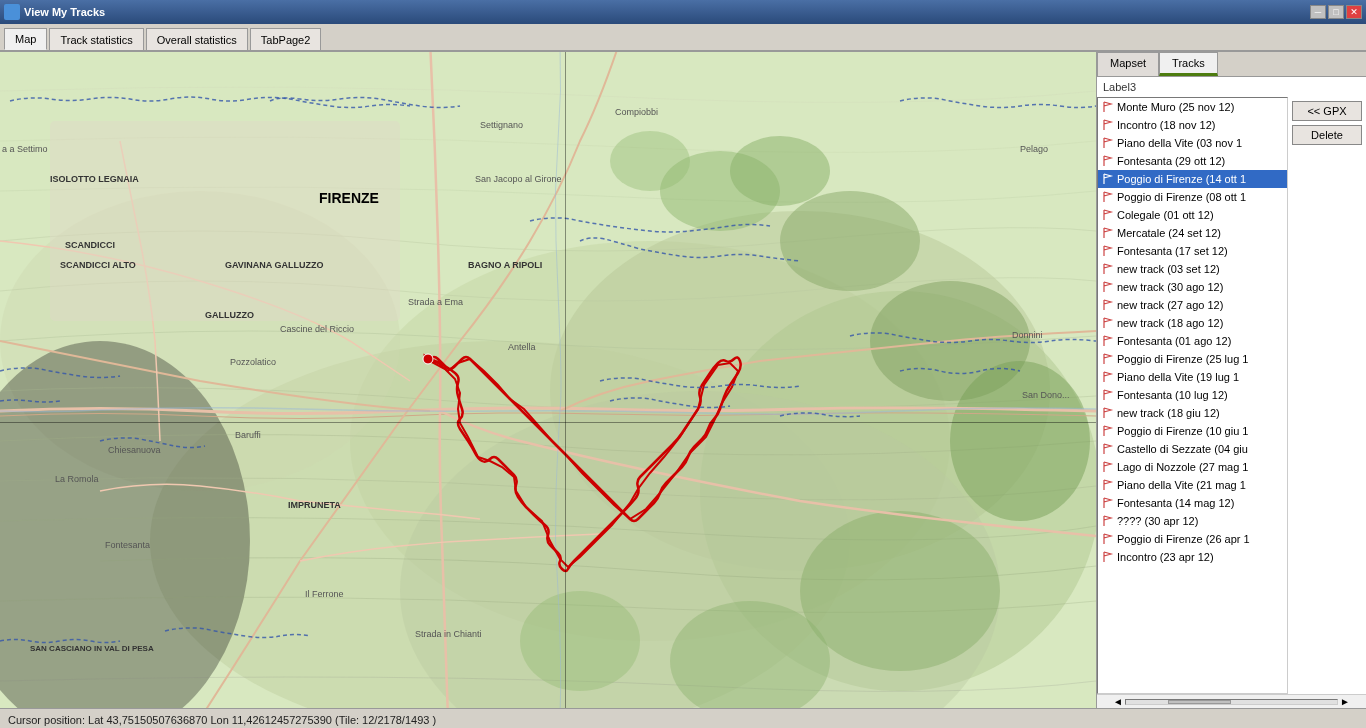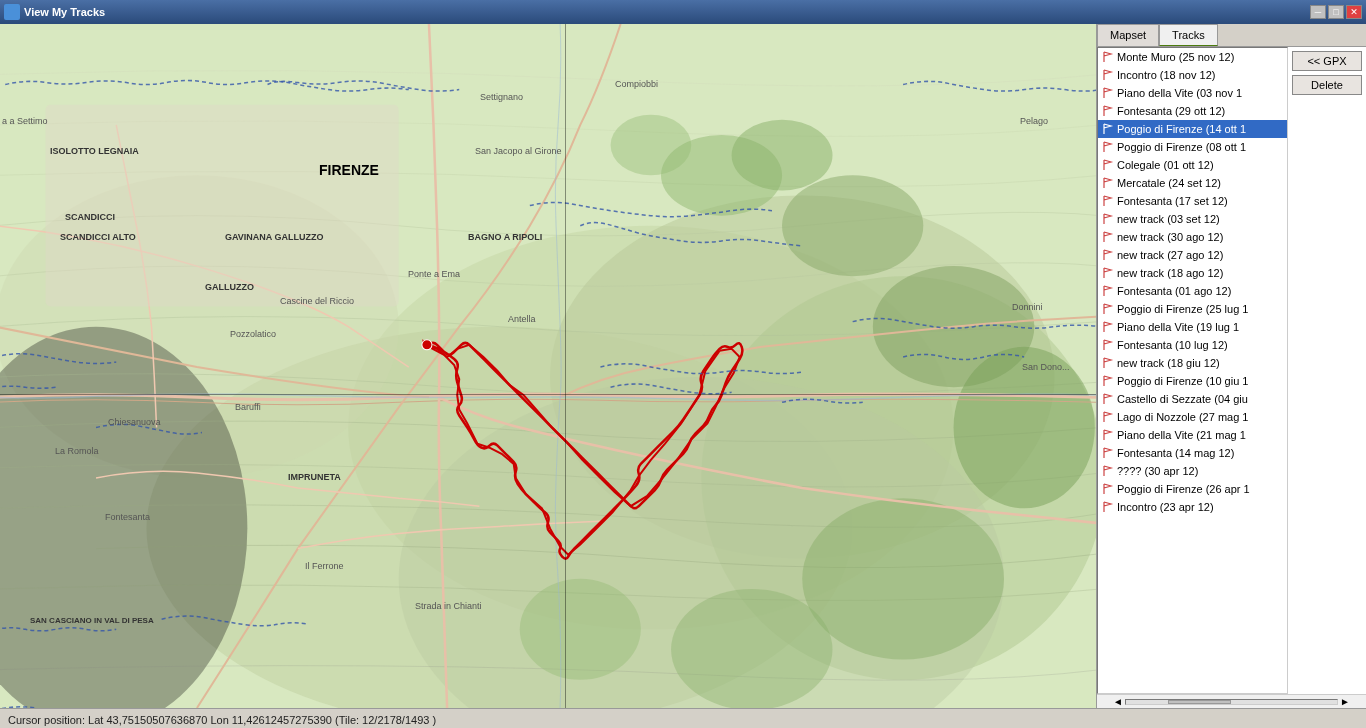--- a/index.html
+++ b/index.html
@@ -95,21 +95,21 @@
     .right-tab {
       padding: 4px 12px;
       border: 1px solid #999;
       border-bottom: none;
       cursor: pointer;
       font-size: 11px;
       background: #e0dcd8;
     }
     .right-tab.active {
       background: #f0f0f0;
-      border-bottom: 1px solid #4d7c0f;
+      border-bottom: 3px solid #4d7c0f;
     }
 
     
     #right-content {
       display: flex;
       flex-direction: column;
       flex: 1;
     }
     #label3 {
       padding: 4px 6px;
@@ -239,20 +239,26 @@
   </div>
   <div id="titlebar-controls">
     <div class="title-btn">─</div>
     <div class="title-btn">□</div>
     <div class="title-btn close">✕</div>
   </div>
 </div>
 
 <div id="main-container">
 
+  <div id="tab-bar">
+    <div class="tab active">Map</div>
+    <div class="tab">Track statistics</div>
+    <div class="tab">Overall statistics</div>
+    <div class="tab">TabPage2</div>
+  </div>
 
   <div id="content-area">
 
     <div id="map-area">
 
       <svg id="map-bg" xmlns="http://www.w3.org/2000/svg" viewBox="0 0 1096 678" preserveAspectRatio="xMidYMid slice">
 
         <rect width="1096" height="678" fill="#d8e8c0"></rect>
 
         <ellipse cx="650" cy="400" rx="300" ry="200" fill="#c8d8a8" opacity="0.6"></ellipse>
@@ -439,21 +445,21 @@
 
       <span class="map-label small" style="left:480px;top:68px">Settignano</span>
       <span class="map-label small" style="left:615px;top:55px">Compiobbi</span>
       <span class="map-label city" style="left:278px;top:138px">FIRENZE</span>
       <span class="map-label" style="left:50px;top:122px;font-size:9px">ISOLOTTO LEGNAIA</span>
       <span class="map-label" style="left:65px;top:188px;font-size:9px">SCANDICCI</span>
       <span class="map-label" style="left:60px;top:208px;font-size:9px">SCANDICCI ALTO</span>
       <span class="map-label" style="left:225px;top:208px;font-size:9px">GAVINANA GALLUZZO</span>
       <span class="map-label" style="left:205px;top:258px;font-size:9px">GALLUZZO</span>
       <span class="map-label small" style="left:280px;top:272px">Cascine del Riccio</span>
-      <span class="map-label small" style="left:408px;top:245px">Ponte a Ema</span>
+      <span class="map-label small" style="left:408px;top:245px">Strada a Ema</span>
       <span class="map-label small" style="left:230px;top:305px">Pozzolatico</span>
       <span class="map-label small" style="left:508px;top:290px">Antella</span>
       <span class="map-label small" style="left:235px;top:378px">Baruffi</span>
       <span class="map-label small" style="left:108px;top:393px">Chiesanuova</span>
       <span class="map-label small" style="left:55px;top:422px">La Romola</span>
       <span class="map-label" style="left:288px;top:448px;font-size:9px;font-weight:bold">IMPRUNETA</span>
       <span class="map-label small" style="left:105px;top:488px">Fontesanta</span>
       <span class="map-label" style="left:30px;top:592px;font-size:8px;font-weight:bold">SAN CASCIANO IN VAL DI PESA</span>
       <span class="map-label small" style="left:305px;top:537px">Il Ferrone</span>
       <span class="map-label small" style="left:415px;top:577px">Strada in Chianti</span>
@@ -468,20 +474,21 @@
     </div>
 
     <div id="right-panel">
 
       <div id="right-tab-bar">
         <div class="right-tab">Mapset</div>
         <div class="right-tab active">Tracks</div>
       </div>
 
       <div id="right-content">
+        <div id="label3">Label3</div>
 
         <div style="display:flex;flex:1;overflow:hidden;">
           <div id="tracks-list">
 
           <div class="track-item">
                 <span style="width: 12px; height: 12px; margin-right: 3px; flex-shrink: 0; display: inline-flex; align-items: center;">
                   <svg width="12" height="12" viewBox="0 0 12 12">
                     <path d="M2,1 L2,11 M2,1 L9,3 L2,5" stroke="#cc4444" stroke-width="1.2" fill="none"></path>
                   </svg>
                 </span>

